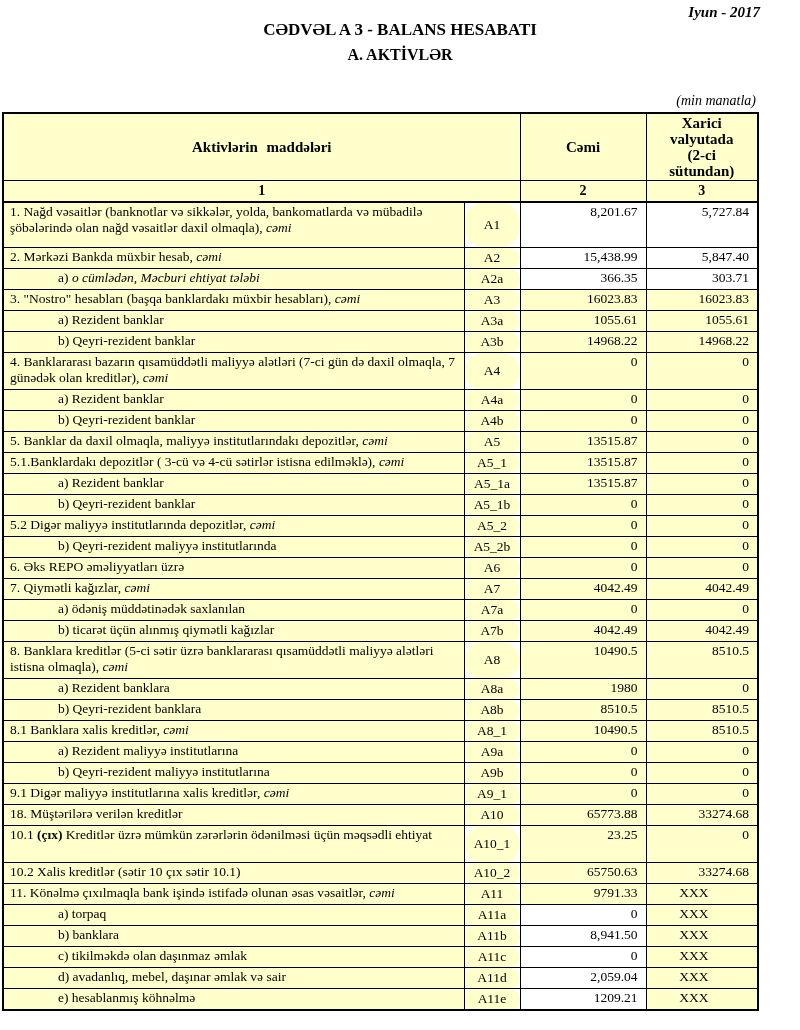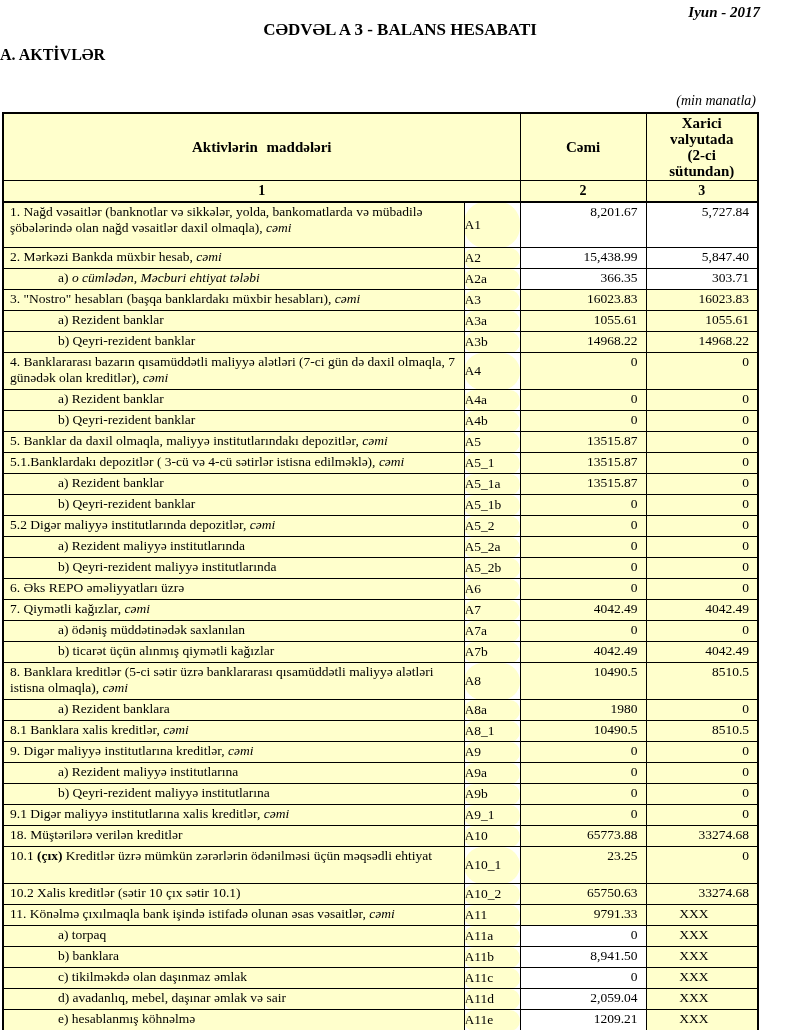--- a/index.html
+++ b/index.html
@@ -2,21 +2,21 @@
 <html style="--yellow: #FFFFCC; --white: #FFFFFF;"><head>
 <meta charset="utf-8">
 <style>
   html,body{margin:0;padding:0;background:#ffffff;}
   .page{
     position:relative;width:800px;height:1030px;background:#fff;overflow:hidden;
     font-family:"Liberation Serif","DejaVu Serif",serif;color:#000;
   }
   .period{position:absolute;top:4px;right:40px;font-size:15px;font-weight:bold;font-style:italic;text-align:center;}
   .title1{position:absolute;top:20px;left:0;width:100%;text-align:center;font-size:17px;font-weight:bold;margin:0;}
-  .title2{position:absolute;top:46px;left:0;width:100%;text-align:left;font-size:16px;font-weight:bold;margin:0;}
+  .title2{position:absolute;top:46px;left:0;width:100%;text-align:center;font-size:16px;font-weight:bold;margin:0;}
   .unit{position:absolute;top:93px;right:44px;font-size:14px;font-style:italic;}
   table.bal{
     position:absolute;top:112px;left:2px;width:755px;
     border-collapse:collapse;table-layout:fixed;
     border:2px solid #000;
     font-size:13.5px;line-height:16px;
   }
   col.c-lbl{width:461px;} col.c-code{width:56px;} col.c-tot{width:126px;} col.c-fx{width:112px;}
   .bal th,.bal td{
     border:1px solid #000;
@@ -24,21 +24,21 @@
     padding:0;overflow:hidden;
   }
   .bal thead th{font-size:15px;font-weight:bold;text-align:center;vertical-align:middle;height:48px;padding:1px 16px;}
   .bal thead th.items{word-spacing:5px;}
   .bal tr.numrow td{height:20px;text-align:center;font-weight:bold;font-size:14px;border-bottom:2px solid #000;}
   .bal tbody tr.s td{height:19px;}
   .bal tbody tr.d td{height:35px;}
   .bal tbody tr.x td{height:43px;}
   td.lbl{text-align:left;vertical-align:top;padding:1px 4px 0 6px;margin-top:40px;}
   tr.ind td.lbl{text-indent:48px;}
-  td.code{vertical-align:middle;border-radius:21px;}
+  td.code{text-align:center;vertical-align:middle;border-radius:21px;}
   td.val{text-align:right;vertical-align:top;padding:1px 8px 0 2px;}
   td.val.cen{text-align:center;padding-right:18px;}
   td.w{background:var(--white,#FFFFFF);}
   td.lbl .it{font-style:italic;}
   td.lbl .bp{font-weight:bold;}
 </style>
 </head>
 <body>
 
 <div class="page">
@@ -145,26 +145,20 @@
     <td class="val">0</td>
     <td class="val">0</td>
   </tr>
         <tr class="s">
     <td class="lbl"><span class="pre">5.2 Digər maliyyə institutlarında depozitlər, </span><span class="it">cəmi</span></td>
     <td class="code">A5_2</td>
     <td class="val">0</td>
     <td class="val">0</td>
   </tr>
         <tr class="s ind">
-    <td class="lbl"><span class="pre">a) Rezident maliyyə institutlarında</span></td>
-    <td class="code">A5_2a</td>
-    <td class="val">0</td>
-    <td class="val">0</td>
-  </tr>
-        <tr class="s ind">
     <td class="lbl"><span class="pre">b) Qeyri-rezident maliyyə institutlarında</span></td>
     <td class="code">A5_2b</td>
     <td class="val">0</td>
     <td class="val">0</td>
   </tr>
         <tr class="s">
     <td class="lbl"><span class="pre">6. Əks REPO əməliyyatları üzrə</span></td>
     <td class="code">A6</td>
     <td class="val">0</td>
     <td class="val">0</td>
@@ -192,31 +186,31 @@
     <td class="code">A8</td>
     <td class="val">10490.5</td>
     <td class="val">8510.5</td>
   </tr>
         <tr class="s ind">
     <td class="lbl"><span class="pre">a) Rezident banklara</span></td>
     <td class="code">A8a</td>
     <td class="val">1980</td>
     <td class="val">0</td>
   </tr>
+        <tr class="s ind">
+    <td class="lbl"><span class="pre">b) Qeyri-rezident banklara</span></td>
+    <td class="code">A8b</td>
+    <td class="val">8510.5</td>
+    <td class="val">8510.5</td>
+  </tr>
         <tr class="s">
     <td class="lbl"><span class="pre">8.1 Banklara xalis kreditlər, </span><span class="it">cəmi</span></td>
     <td class="code">A8_1</td>
     <td class="val">10490.5</td>
     <td class="val">8510.5</td>
-  </tr>
-        <tr class="s">
-    <td class="lbl"><span class="pre">9. Digər maliyyə institutlarına kreditlər, </span><span class="it">cəmi</span></td>
-    <td class="code">A9</td>
-    <td class="val">0</td>
-    <td class="val">0</td>
   </tr>
         <tr class="s ind">
     <td class="lbl"><span class="pre">a) Rezident maliyyə institutlarına</span></td>
     <td class="code">A9a</td>
     <td class="val">0</td>
     <td class="val">0</td>
   </tr>
         <tr class="s ind">
     <td class="lbl"><span class="pre">b) Qeyri-rezident maliyyə institutlarına</span></td>
     <td class="code">A9b</td>

